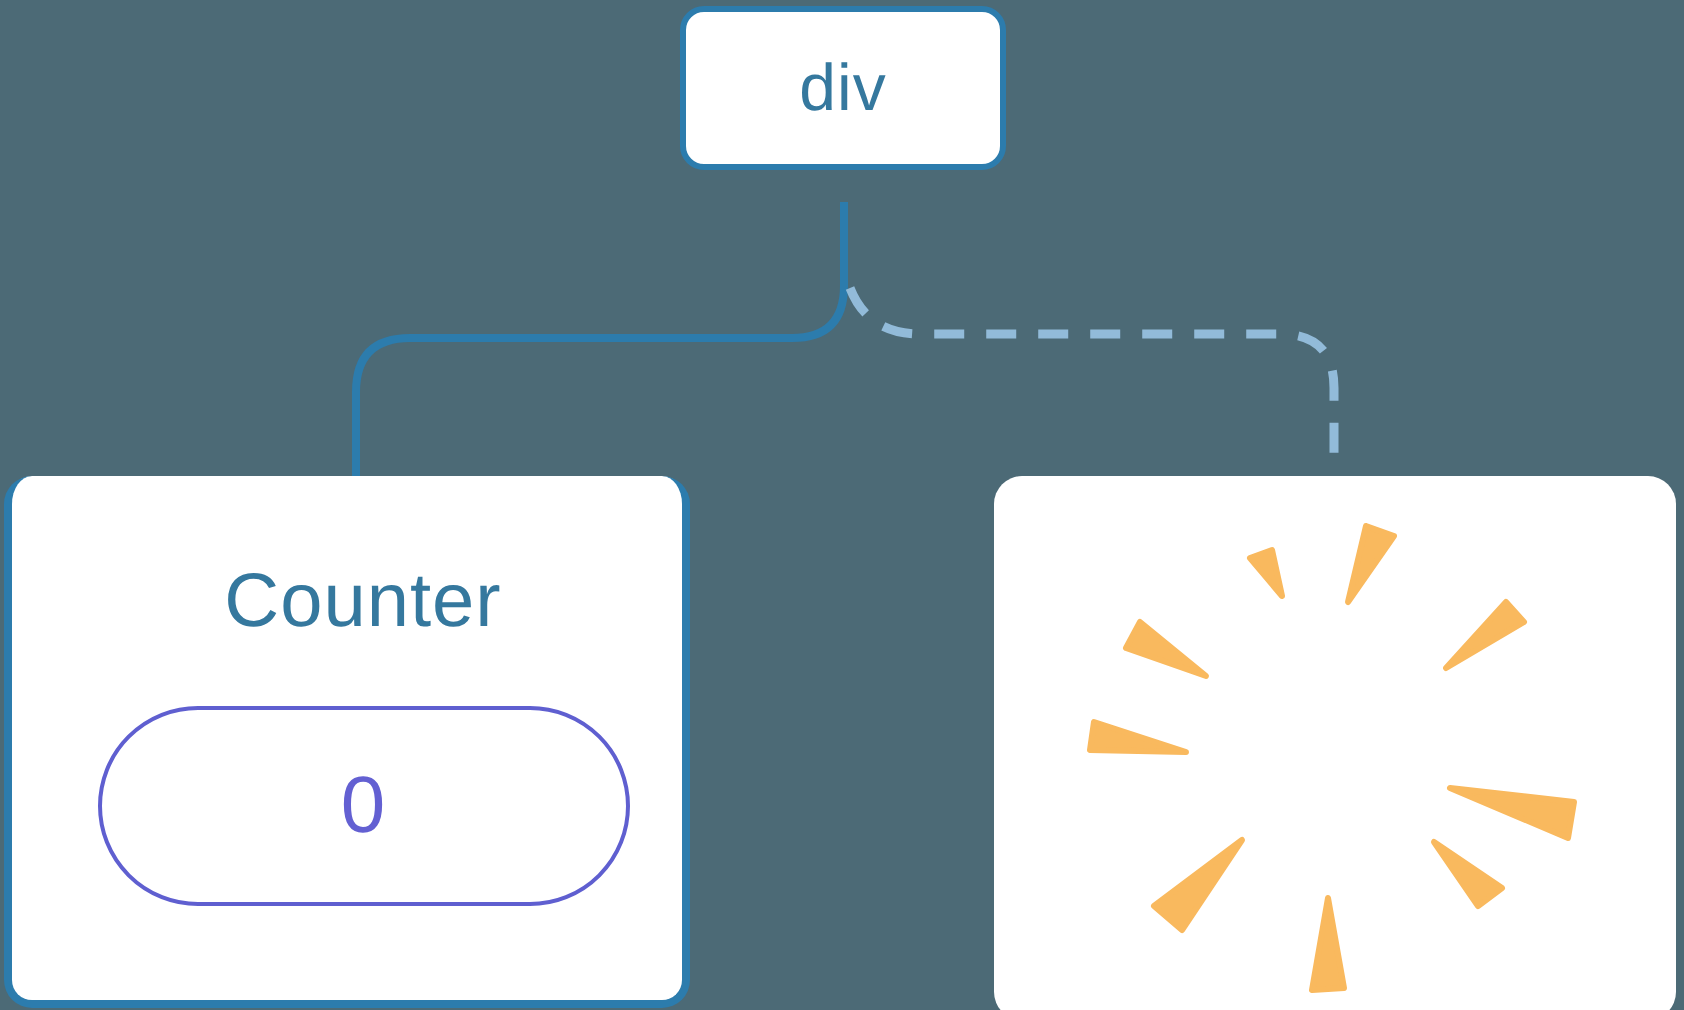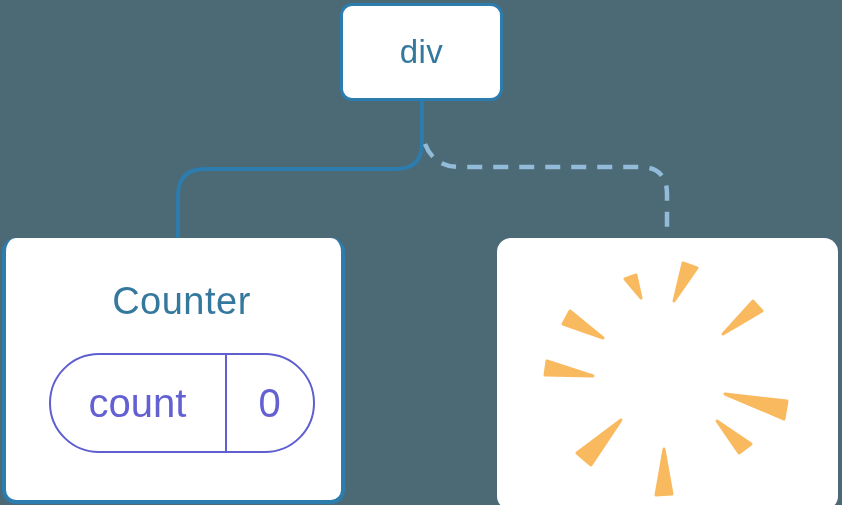--- a/index.html
+++ b/index.html
@@ -11,21 +11,21 @@
   html,body{width:842px;height:505px;overflow:hidden;}
   body{
     position:relative;
     background:var(--background);
     font-family:"Liberation Sans","DejaVu Sans",sans-serif;
   }
   .edges{position:absolute;left:0;top:0;width:842px;height:505px;}
   .edge-solid{stroke:var(--edge-solid);stroke-width:4;fill:none;}
   .edge-dashed{stroke:var(--edge-dashed);stroke-width:4.5;fill:none;stroke-dasharray:15 11;}
   .node-root{
-    position:absolute;left:340px;top:3px;width:163px;height:98px;
+    position:absolute;left:340px;top:3px;width:163px;height:82px;
     background:var(--box-white);
     border:3.5px solid var(--node-border);
     border-radius:12px;
     display:flex;align-items:center;justify-content:center;
   }
   .node-root-label{font-size:33px;font-weight:500;color:var(--node-text);letter-spacing:.5px;}
   .node-counter{
     position:absolute;left:2px;top:238px;width:343px;height:266px;
     background:var(--box-white);
     border:4px solid var(--edge-solid);
@@ -68,23 +68,20 @@
   <path class="edge-dashed" d="M 425 144 Q 434 167 460 167 L 640 167 Q 667 167 667 194 L 667 237"></path>
 </svg>
 
 <div class="node-root">
   <span class="node-root-label">div</span>
 </div>
 
 <div class="node-counter">
   <div class="counter-title">Counter</div>
   <div class="state-pill">
-    <div class="state-key-cell">
-      <span class="state-text">count</span>
-    </div>
     <div class="state-value-cell">
       <span class="state-text">0</span>
     </div>
   </div>
 </div>
 
 <div class="node-removed">
   <svg class="poof" viewBox="0 0 341 267" aria-hidden="true">
     <polygon class="ray" points="177,60 186,22 200,27"></polygon>
     <polygon class="ray" points="144,57 128,38 139,34"></polygon>

